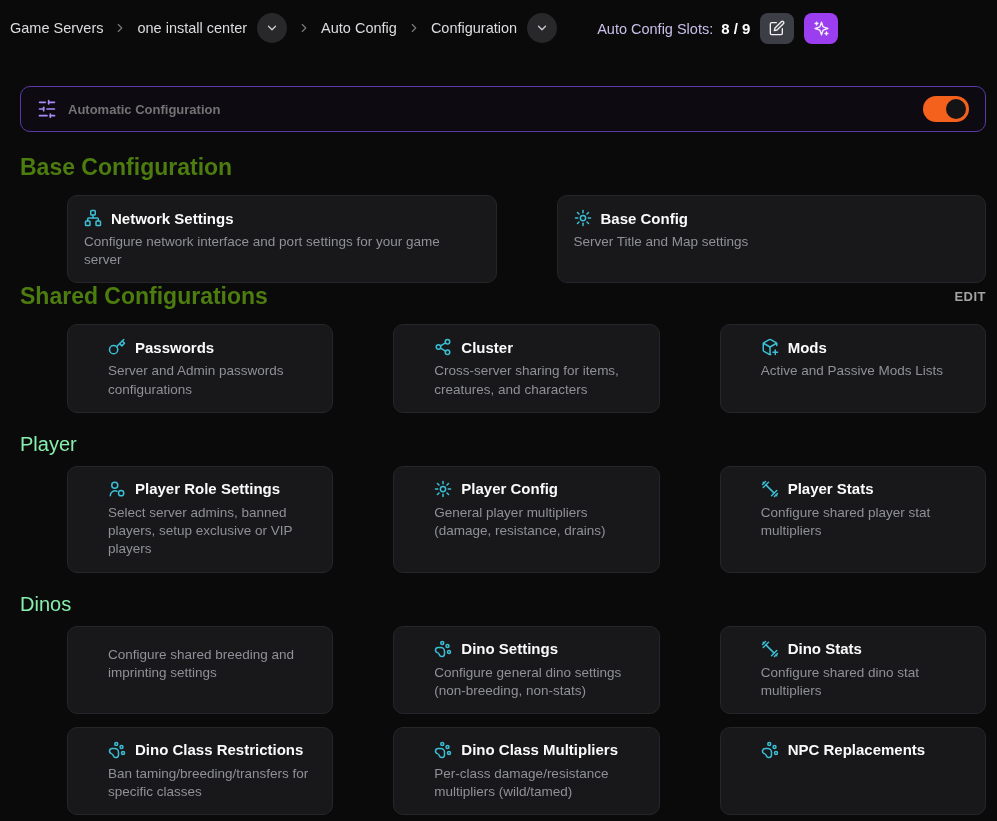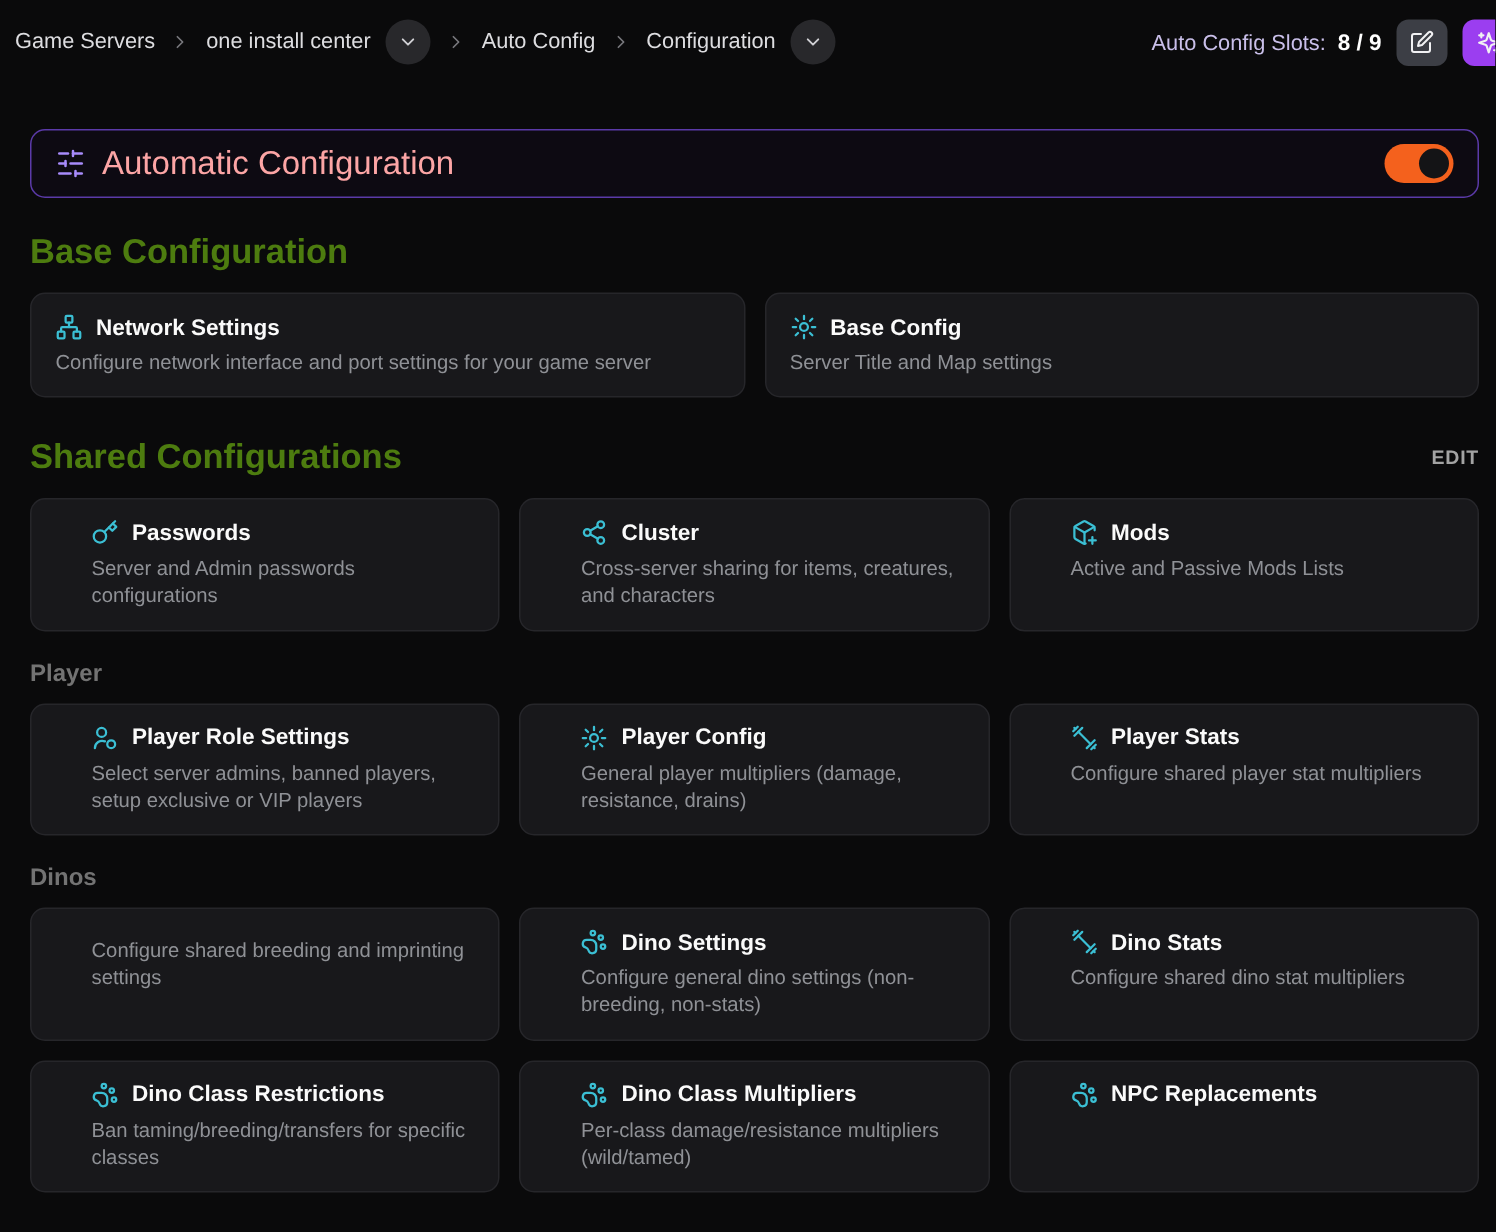--- a/index.html
+++ b/index.html
@@ -1,20 +1,20 @@
 <!DOCTYPE html>
 <html><head>
 <meta charset="utf-8">
 <style>
   * { margin:0; padding:0; box-sizing:border-box; }
   html,body { width:997px; height:821px; background:#0a0a0b; overflow:hidden;
               font-family:"Liberation Sans","DejaVu Sans",sans-serif; color:#e7e7e9; }
 
   
-  .topbar { display:flex; align-items:center; justify-content:space-between;
+  .topbar { display:flex; align-items:center; 
             height:56px; padding-left:10px; overflow:hidden; }
   .crumbs { display:flex; align-items:center; gap:10px; font-size:14.5px; color:#dddde0; }
   .crumb { cursor:pointer; white-space:nowrap; }
   .crumb-sep { color:#77777c; display:flex; align-items:center; }
   .crumb-circle { width:30px; height:30px; border-radius:50%; background:#28282b;
                   display:flex; align-items:center; justify-content:center; cursor:pointer;
                   color:#cfcfd3; flex:0 0 auto; }
   .top-right { display:flex; align-items:center; gap:10px; margin-right:-12px; }
   .slots { display:flex; align-items:baseline; gap:8px; white-space:nowrap;margin-left:40px; }
   .slots-label { color:#c9bfe9; font-size:14.5px; }
@@ -24,39 +24,39 @@
   .sq-btn.gray   { background:#3c3e45; }
   .sq-btn.purple { background:#9b3ef0; }
 
   
   .main { padding:0 11px 0 20px; }
 
   .banner { margin-top:30px; height:46px; display:flex; align-items:center;
             padding:0 16px; border:1px solid #5b3aa8; border-radius:10px;
             background:#0d0a12; cursor:default; }
   .banner-icon { color:#a78bfa; display:flex; margin-right:11px; }
-  .banner-title { font-size:22px; font-weight:400; color:#fca5a5; }
+  .banner-title { font-size:13px; font-weight:700; color:#737373; }
   .banner-spacer { flex:1; }
   .toggle { width:46px; height:26px; border-radius:999px; background:#f4611d;
             position:relative; cursor:pointer; flex:0 0 auto; }
   .toggle-knob { position:absolute; top:3px; right:3px; width:20px; height:20px;
                  border-radius:50%; background:#141416; }
 
   .h1 { font-size:23px; font-weight:700; color:#4d7c0f; margin-top:22px; }
-  .section-head { display:flex; align-items:center; justify-content:space-between; margin-top:26px; }
+  .section-head { display:flex; align-items:center; justify-content:space-between; }
   .edit-btn { background:none; border:none; color:#a3a3a3; font-weight:700; font-size:13px;
               letter-spacing:.5px; cursor:pointer; font-family:inherit; }
 
   .grid2 { display:grid; grid-template-columns:1fr 1fr; gap:13px; margin-top:14px; }
   .grid3 { display:grid; grid-template-columns:1fr 1fr 1fr; gap:13px; margin-top:14px; }
 
-  .sub-label { margin-top:20px; font-size:16px; color:#737373;font-weight:bold; }
+  .sub-label { margin-top:20px; font-size:20px; color:#86efac; }
 
   .card { background:#18181b; border:1px solid #26262a; border-radius:10px;
-          padding:13px 16px; cursor:pointer; min-height:66px; }
+          padding:13px 16px; cursor:pointer; min-height:66px;margin-left:47px; }
   .grid3 .card { min-height:80px;padding-left:40px; }
   .card-title-row { display:flex; align-items:center; gap:9px; }
   .card-icon { color:#3bbfd4; display:flex; flex:0 0 auto; }
   .card-title { font-size:15px; font-weight:700; color:#fafafa; }
   .card-desc { margin-top:6px; font-size:13.5px; line-height:1.35; color:#8f9196; }
 
   svg { display:block; }
 </style>
 </head>
 <body>

